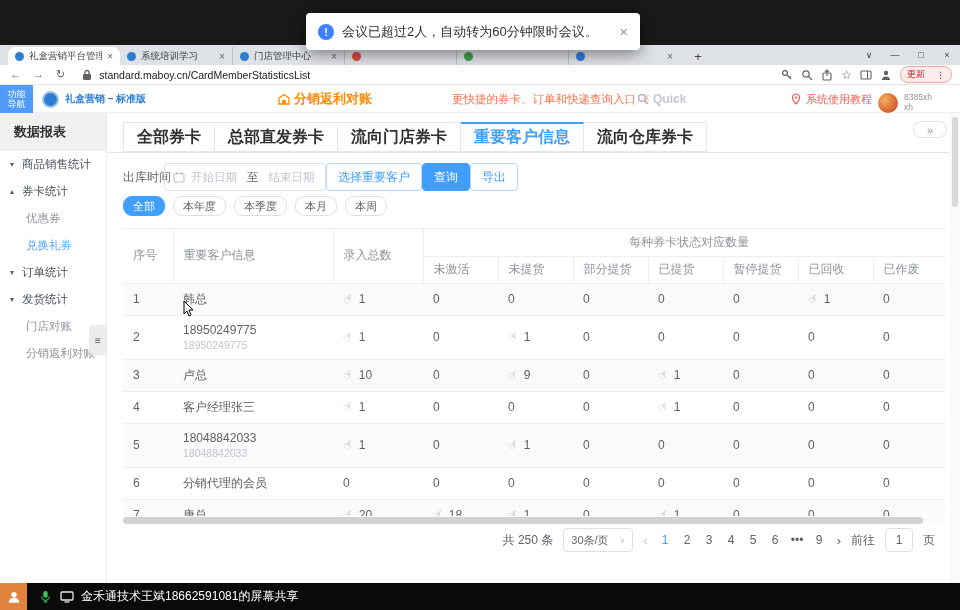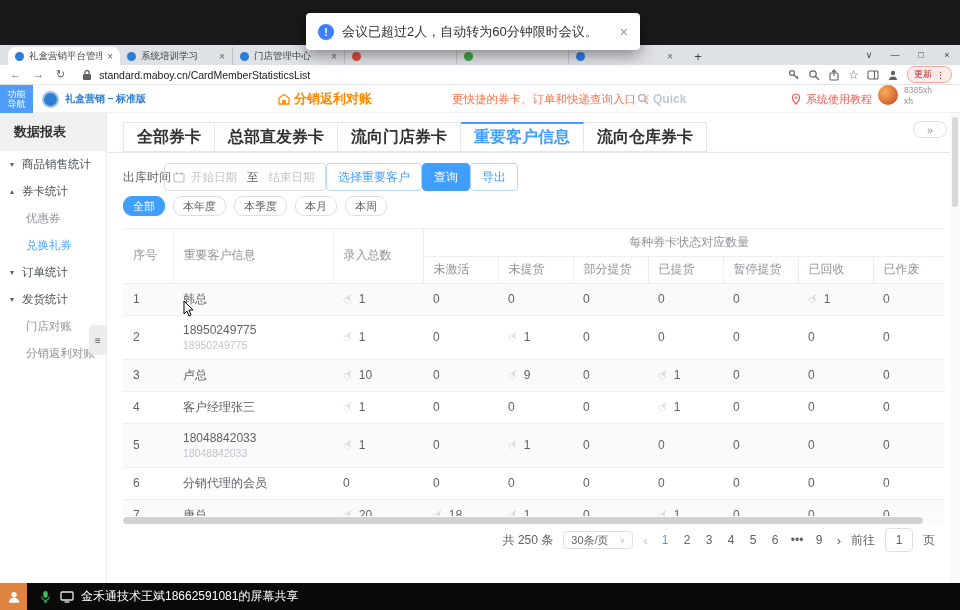--- a/index.html
+++ b/index.html
@@ -28,35 +28,35 @@
   .wctrls{margin-left:auto;display:flex;align-items:center;height:20px;gap:0}
   .wctrls span{width:26px;text-align:center;font-size:9px;color:#3c4043}
   
   .addr{position:absolute;left:0;top:65px;width:960px;height:20px;background:#fff;border-bottom:1px solid #e3e5e8;
     display:flex;align-items:center;font-size:11px;color:#5f6368}
   .addr .nav{display:flex;gap:12px;margin-left:10px;font-size:11px}
   .addr .lock{margin-left:16px;display:flex;align-items:center}
   .addr .url{margin-left:6px;color:#202124;font-size:10.5px}
   .addr .ricons{margin-left:auto;display:flex;align-items:center;gap:8px;margin-right:8px}
   .ico{width:12px;height:12px;display:inline-block;vertical-align:middle}
-  .updpill{display:flex;align-items:center;gap:4px;border:1px solid #f0a9a3;background:#fdeceb;color:#c5221f;
+  .updpill{display:flex;align-items:center;gap:11px;border:1px solid #f0a9a3;background:#fdeceb;color:#c5221f;
     font-size:9px;border-radius:8px;padding:1px 6px}
   
   .apph{position:absolute;left:0;top:85px;width:960px;height:28px;background:#fff;border-bottom:1px solid #f0f0f0}
   .navtoggle{position:absolute;left:0;top:0;width:33px;height:28px;background:#4f9bfa;color:#fff;font-size:9px;line-height:1.15;
     display:flex;flex-direction:column;align-items:center;justify-content:center}
   .brand{position:absolute;left:42px;top:0;height:28px;display:flex;align-items:center;gap:6px}
   .brandlogo{width:17px;height:17px;border-radius:50%;background:#2d7dd2;border:2px solid #9cc4ec;flex:none}
   .brandname{font-size:10px;font-weight:bold;color:#2b7cd3;white-space:nowrap}
   .sharec{position:absolute;left:278px;top:0;height:28px;display:flex;align-items:center;gap:4px;color:#ff8a00;font-weight:bold;font-size:13px}
   .qentry{position:absolute;left:452px;top:0;height:28px;display:flex;align-items:center;gap:5px;color:#ff7048;font-size:11.5px}
   .qentry .finger{transform:rotate(-40deg);font-size:12px}
   .quick{position:absolute;left:637px;top:0;height:28px;display:flex;align-items:center;gap:4px;color:#c3c7d4;font-size:12px;font-weight:bold}
   .tutor{position:absolute;left:790px;top:0;height:28px;display:flex;align-items:center;gap:4px;color:#f25b50;font-size:11px}
-  .userbox{position:absolute;left:878px;top:0;height:28px;display:flex;align-items:flex-start;gap:6px}
+  .userbox{position:absolute;left:878px;top:0;height:28px;display:flex;align-items:flex-end;gap:6px}
   .avatar{width:20px;height:20px;border-radius:50%;background:radial-gradient(circle at 35% 35%,#f5b05a,#c43c1e);flex:none}
   .uname{font-size:8.5px;color:#909399;line-height:1.25}
   
   .sidebar{position:absolute;left:0;top:113px;width:107px;height:470px;background:#fff;border-right:1px solid #ececec}
   .sidetitle{height:38px;background:#f0f0f0;display:flex;align-items:center;padding-left:14px;font-size:13px;font-weight:bold;color:#303133}
   .sitem{height:27px;display:flex;align-items:center;font-size:11.5px;color:#4a4f57;padding-left:10px;cursor:pointer}
   .sitem .caret{width:12px;font-size:8px;color:#5a5e66}
   .sitem.child{padding-left:26px;color:#909399}
   .sitem.active{color:#53a8ff}
   .handle{position:absolute;left:89px;top:325px;width:18px;height:30px;background:#ececec;border-radius:5px 0 0 5px;
@@ -93,21 +93,21 @@
   td{padding:0 0 0 10px;border-bottom:1px solid #ebeef5;vertical-align:middle}
   tr.striped td{background:#fafafa}
   tr.rs{height:32px}
   tr.rd{height:44px}
   .subtxt{font-size:10.5px;color:#c0c4cc;margin-top:2px}
   .hand{display:inline-block;transform:rotate(-40deg);color:#a8abb2;font-size:12px;margin-right:5px}
   .hscroll{position:absolute;left:16px;top:404px;width:822px;height:7px;background:#fafafa;border-radius:4px}
   .hthumb{width:800px;height:7px;background:#d2d2d2;border-radius:4px}
   
   .pager{position:absolute;right:15px;top:415px;height:24px;display:flex;align-items:center;gap:10px;font-size:12px;color:#606266}
-  .psel{width:70px;height:18px;border:1px solid #dcdfe6;border-radius:4px;display:flex;align-items:center;
+  .psel{width:70px;height:24px;border:1px solid #dcdfe6;border-radius:4px;display:flex;align-items:center;
     justify-content:space-between;padding:0 7px;font-size:11px;color:#606266}
   .psel .dd{color:#c0c4cc;font-size:8px}
   .parrow{color:#c0c4cc;font-size:13px;cursor:pointer}
   .parrow.next{color:#606266}
   .pnums{display:flex;gap:7px}
   .pnum{min-width:15px;text-align:center;cursor:pointer}
   .pnum.active{color:#409eff}
   .ginput{width:28px;height:24px;border:1px solid #dcdfe6;border-radius:4px;display:flex;align-items:center;justify-content:center;color:#606266}
   
   .vscroll{position:absolute;left:950px;top:113px;width:10px;height:470px;background:#fafafa}

